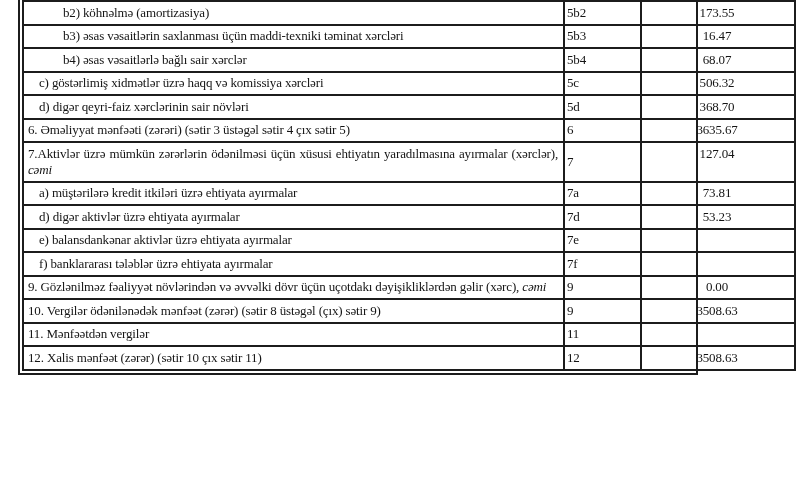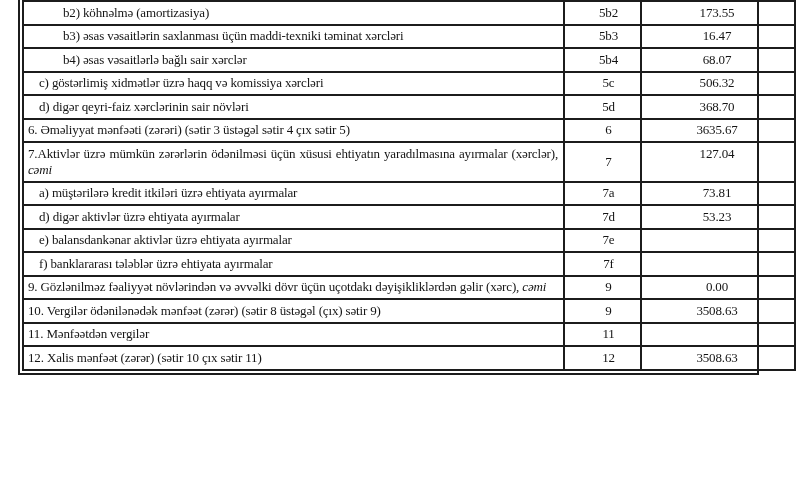--- a/index.html
+++ b/index.html
@@ -12,21 +12,21 @@
   }
   .page {
     position: relative;
     width: 800px; height: 482px;
     background: #ffffff;
   }
   
   .table-frame {
     position: absolute;
     left: 18px; top: 0;
-    width: 741px;
+    width: 680px;
     border: 2px solid #1c1c1c;
     border-top: none;
     padding: 0 2px 2px 2px;
     background: #ffffff;
   }
   table.fin {
     border-collapse: collapse;
     table-layout: fixed;
     width: 772px;
   }
@@ -43,22 +43,21 @@
   }
   td.label {
     vertical-align: top;
     text-align: justify;
   }
   td.label.lvl0 { padding-left: 4px;  }
   td.label.lvl1 { padding-left: 15px; margin-top: 12px; }
   td.label.lvl2 { padding-left: 39px; }
   td.code {
     vertical-align: middle;
-    text-align: center;
-    padding-left: 14px; padding-right: 2px;
+    padding-left: 2px; padding-right: 2px;
   }
   td.value {
     vertical-align: top;
     text-align: center;
     padding-right: 6px;
   }
   .b { font-weight: normal; }
   .italic { font-style: italic; }
 </style>
 </head>

